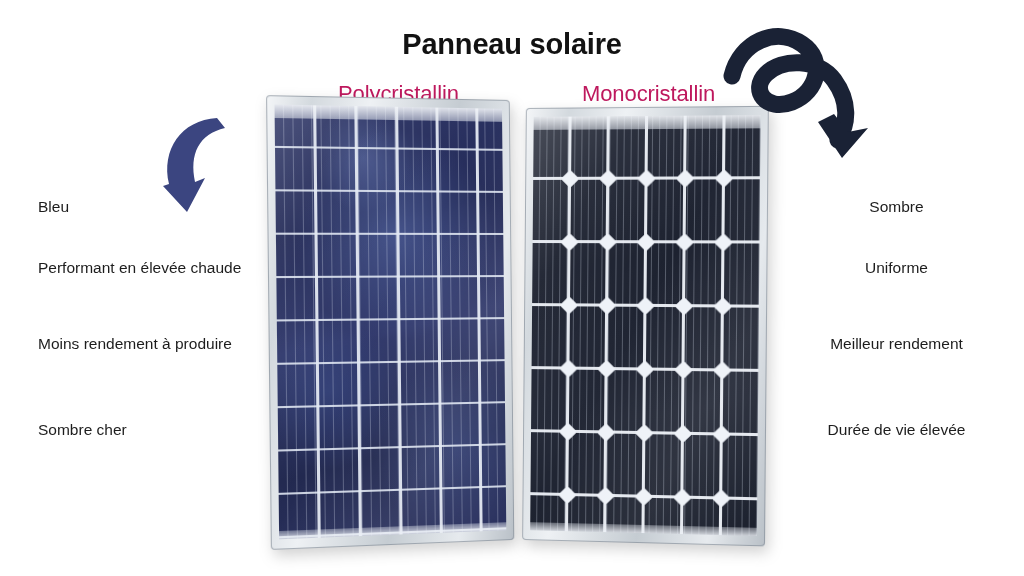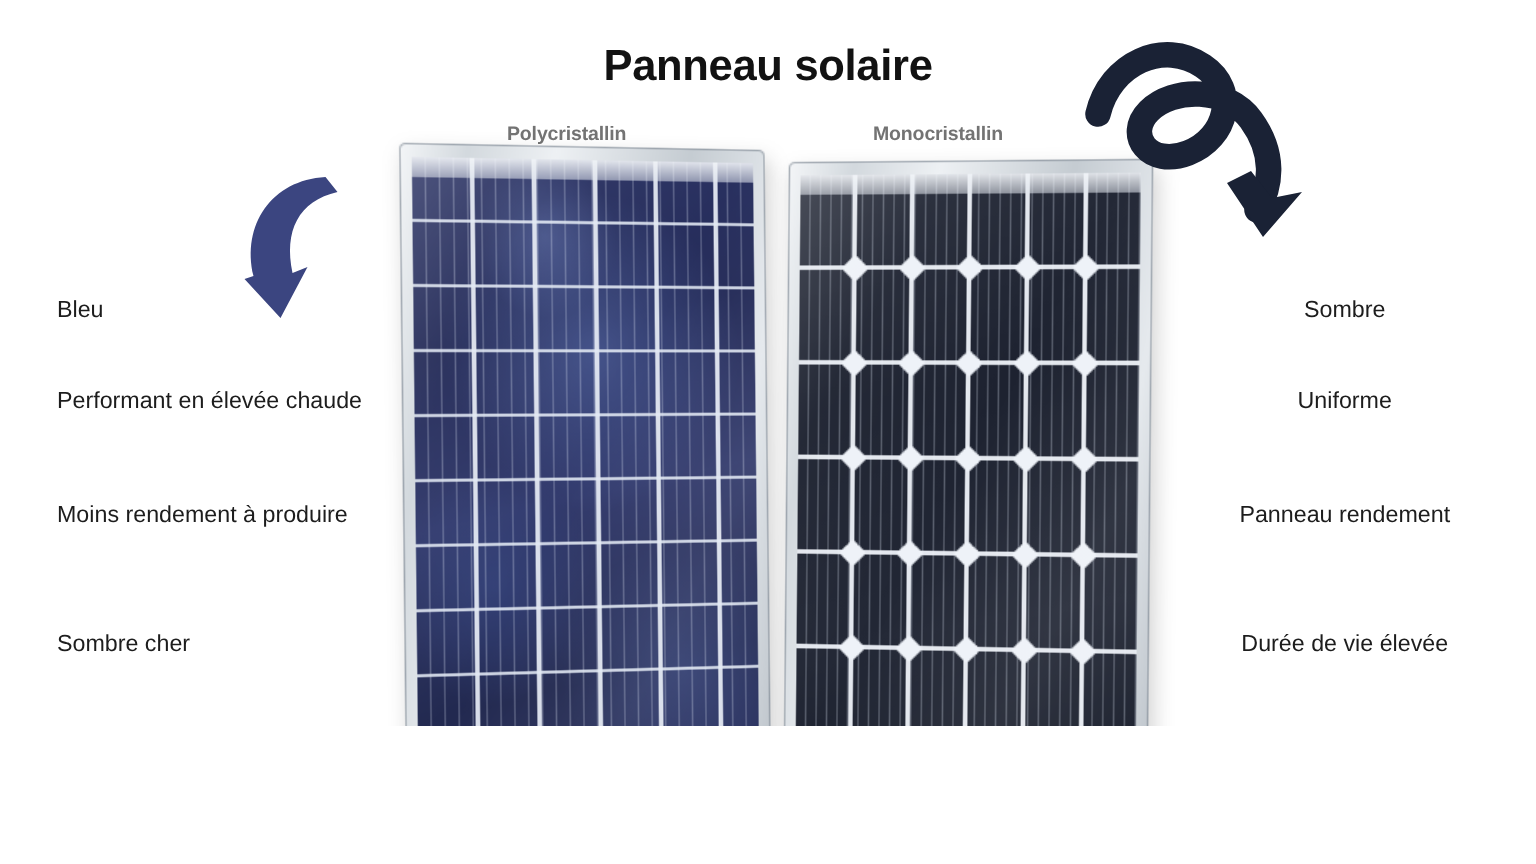--- a/index.html
+++ b/index.html
@@ -4,21 +4,21 @@
 <title>Panneau solaire</title>
 <style>
   html, body {
     margin: 0;
     padding: 0;
     background: #ffffff;
   }
   #canvas {
     position: relative;
     width: 1024px;
-    height: 484px;
+    height: 576px;
     background: #ffffff;
     overflow: hidden;
     font-family: "Liberation Sans", sans-serif;
     -webkit-font-smoothing: antialiased;
   }
 
   
   #page-title {
     position: absolute;
     left: 0;
@@ -26,23 +26,23 @@
     width: 1024px;
     text-align: center;
     font-size: 29px;
     font-weight: bold;
     color: #121212;
     letter-spacing: -0.2px;
   }
   .panel-heading {
     position: absolute;
     top: 81px;
-    font-size: 13px;
-    font-weight: bold;
-    color: #737373;
+    font-size: 22px;
+    font-weight: normal;
+    color: #be185d;
     letter-spacing: -0.1px;
     white-space: nowrap;
   }
   #heading-poly { left: 338px; }
   #heading-mono { left: 582px; }
 
   
   .feature-col {
     position: absolute;
     top: 185px;
@@ -333,17 +333,17 @@
   <div class="feature-col" id="features-left">
     <div class="feature-item fi-0">Bleu</div>
     <div class="feature-item fi-1">Performant en élevée chaude</div>
     <div class="feature-item fi-2">Moins rendement à produire</div>
     <div class="feature-item fi-3">Sombre cher</div>
   </div>
 
   <div class="feature-col" id="features-right">
     <div class="feature-item fi-0">Sombre</div>
     <div class="feature-item fi-1">Uniforme</div>
-    <div class="feature-item fi-2">Panneau rendement</div>
+    <div class="feature-item fi-2">Meilleur rendement</div>
     <div class="feature-item fi-3">Durée de vie élevée</div>
   </div>
 
 </div>
 
 </body></html>

